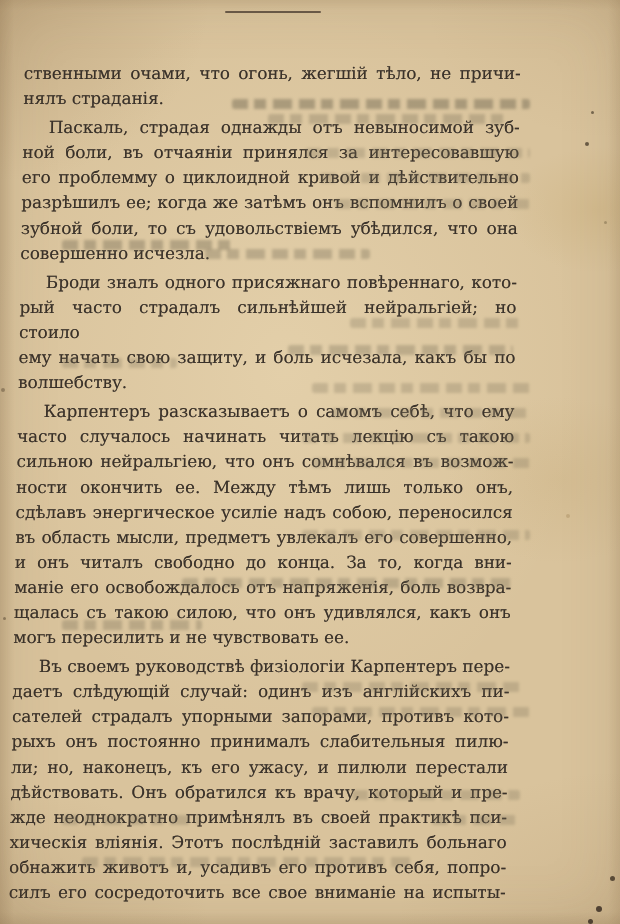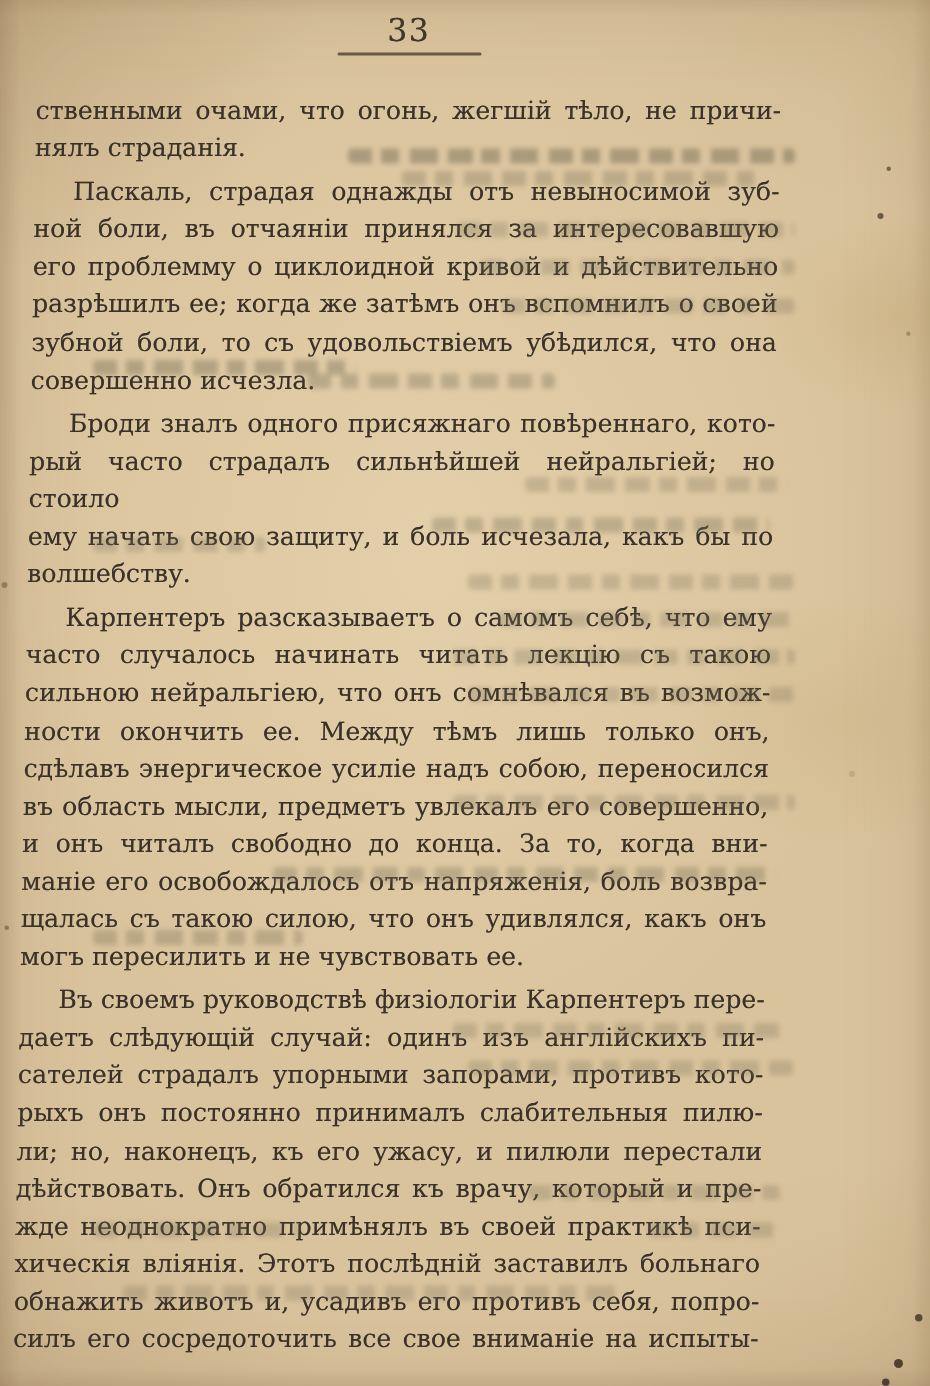--- a/index.html
+++ b/index.html
@@ -71,21 +71,20 @@
     position:absolute;inset:0;pointer-events:none;
     box-shadow:inset 0 0 60px rgba(110,85,50,.18);
   }
 </style>
 </head>
 <body>
 
 <div class="page" style="--paper: #d9c39c; --ink: #3a322a;">
 
   <div class="header">
-    <div class="page-number">33</div>
     <div class="header-rule"></div>
   </div>
 
   <div class="text-column">
       <div class="para">
         <div class="line">ственными очами, что огонь, жегшій тѣло, не причи-</div>
         <div class="line endline">нялъ страданія.</div>
       </div>
       <div class="para indent">
         <div class="line">Паскаль, страдая однажды отъ невыносимой зуб-</div>

